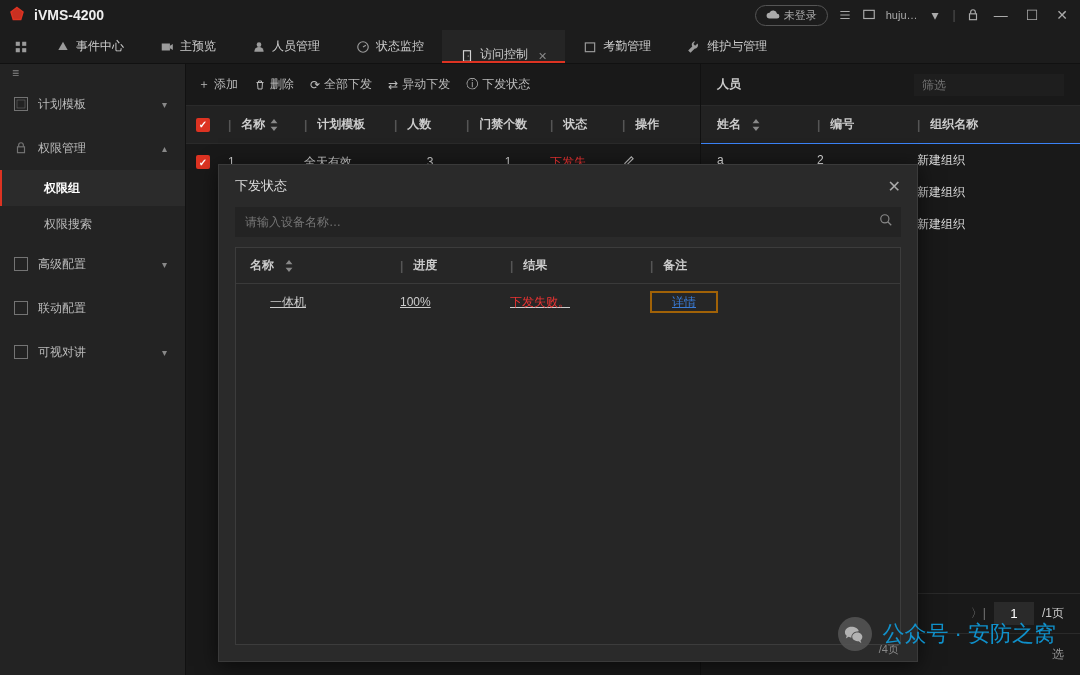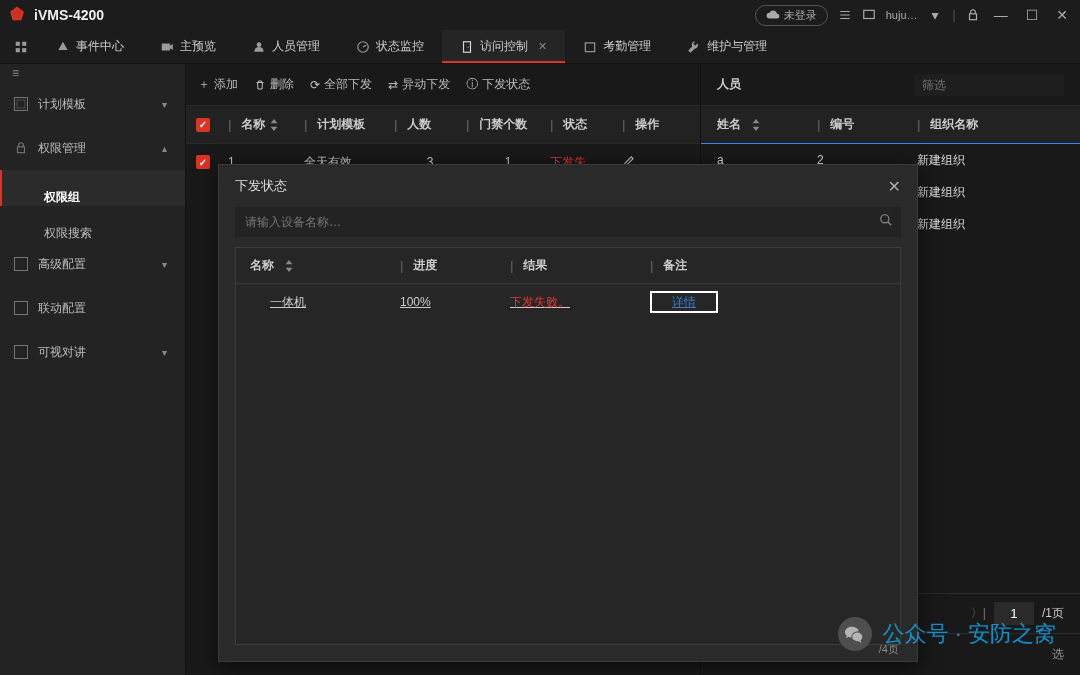--- a/index.html
+++ b/index.html
@@ -10,32 +10,32 @@
 .logo-circle { width: 18px; height: 18px; margin-right: 8px; }
 .app-title { font-weight: bold; font-size: 14px; color: #eee; }
 .titlebar-right { margin-left: auto; display: flex; align-items: center; gap: 10px; }
 .cloud-badge { display: flex; align-items: center; gap: 4px; border: 1px solid #555; border-radius: 12px; padding: 2px 10px; font-size: 11px; color: #aaa; }
 .tb-icon { width: 14px; height: 14px; color: #aaa; cursor: pointer; }
 .tb-btn { color: #aaa; font-size: 14px; cursor: pointer; padding: 0 4px; }
 
 
 .menubar { height: 34px; background: #1c1c1c; display: flex; align-items: stretch; padding-left: 4px; border-bottom: 1px solid #111; }
 .menu-item { display: flex; align-items: center; gap: 6px; padding: 0 18px; color: #ccc; cursor: pointer; font-size: 12px; position: relative; }
-.menu-item.active { background: #252525; }
+.menu-item.active { background: #252525; align-items: flex-end; }
 .menu-item.active::after { content: ""; position: absolute; bottom: 0; left: 0; right: 0; height: 2px; background: #d32; }
 .menu-close { margin-left: 4px; color: #888; font-size: 11px; }
 .menu-icon { width: 14px; height: 14px; opacity: 0.8; }
 
 
 .main { display: flex; height: calc(100% - 64px); }
 .sidebar { width: 186px; background: #232323; border-right: 1px solid #111; }
 .side-top { height: 18px; display:flex; align-items:center; padding-left:12px; color:#888;}
 .side-item { display: flex; align-items: center; padding: 0 18px 0 14px; height: 44px; color: #bbb; cursor: pointer; gap: 10px; }
 .side-item .chev { margin-left: auto; font-size: 10px; color: #888; }
-.side-sub { padding-left: 44px; height: 36px; display: flex; align-items: flex-end; color: #bbb; cursor: pointer; font-size: 12px; }
+.side-sub { padding-left: 44px; height: 36px; display: flex; align-items: center; color: #bbb; cursor: pointer; font-size: 12px; }
 .side-sub.active { color: #fff; background: #2b2b2b; border-left: 2px solid #d32; padding-left:42px; font-weight:bold;}
 .side-icon { width: 14px; height: 14px; border:1px solid #888; opacity:.8; }
 
 
 .content { flex: 1; display: flex; background: #191919; }
 .left-panel { flex: 1; display:flex; flex-direction:column; }
 .right-panel { width: 380px; border-left: 1px solid #111; display:flex; flex-direction:column;}
 
 .toolbar { height: 42px; display: flex; align-items: center; gap: 16px; padding: 0 12px; border-bottom:1px solid #2a2a2a;}
 .tool-btn { display: flex; align-items: center; gap: 4px; color: #bbb; cursor: pointer; font-size: 12px; }
@@ -75,21 +75,21 @@
 .modal-search input{width:100%; background:#232323; border:none; padding:8px 30px 8px 10px; color:#ccc; font-size:12px;}
 .search-ic{position:absolute; right:8px; top:6px; color:#888;}
 .modal-body{margin:0 16px 16px; border:1px solid #3c3c3c; flex:1; display:flex; flex-direction:column; background:#262626;}
 .m-th{display:flex; height:36px; align-items:center; padding:0 14px; border-bottom:1px solid #3a3a3a;}
 .mc-name{width:150px;}
 .mc-prog{width:110px;}
 .mc-res{width:140px;}
 .mc-note{width:100px;}
 .m-row{display:flex; height:36px; align-items:center; padding:0 14px;text-decoration:underline;}
 .detail-link{color:#3a7bd5; text-decoration:underline; cursor:pointer;}
-.detail-box{border:2px solid #ffffff; padding:2px 20px;}
+.detail-box{border:2px solid #a16207; padding:2px 20px;}
 
 
 .wm{position:absolute; right:24px; bottom:24px; display:flex; align-items:center; gap:10px; color:#0ea5e9; font-size:22px; opacity:.85;}
 .wm-ic{width:34px;height:34px; border-radius:50%; background:#555; display:flex; align-items:center; justify-content:center;}
 .pg-corner{position:absolute; right:18px; bottom:4px; color:#888; font-size:11px;margin-left:16px;}
 </style>
 </head>
 <body>
 
 <div class="titlebar">

